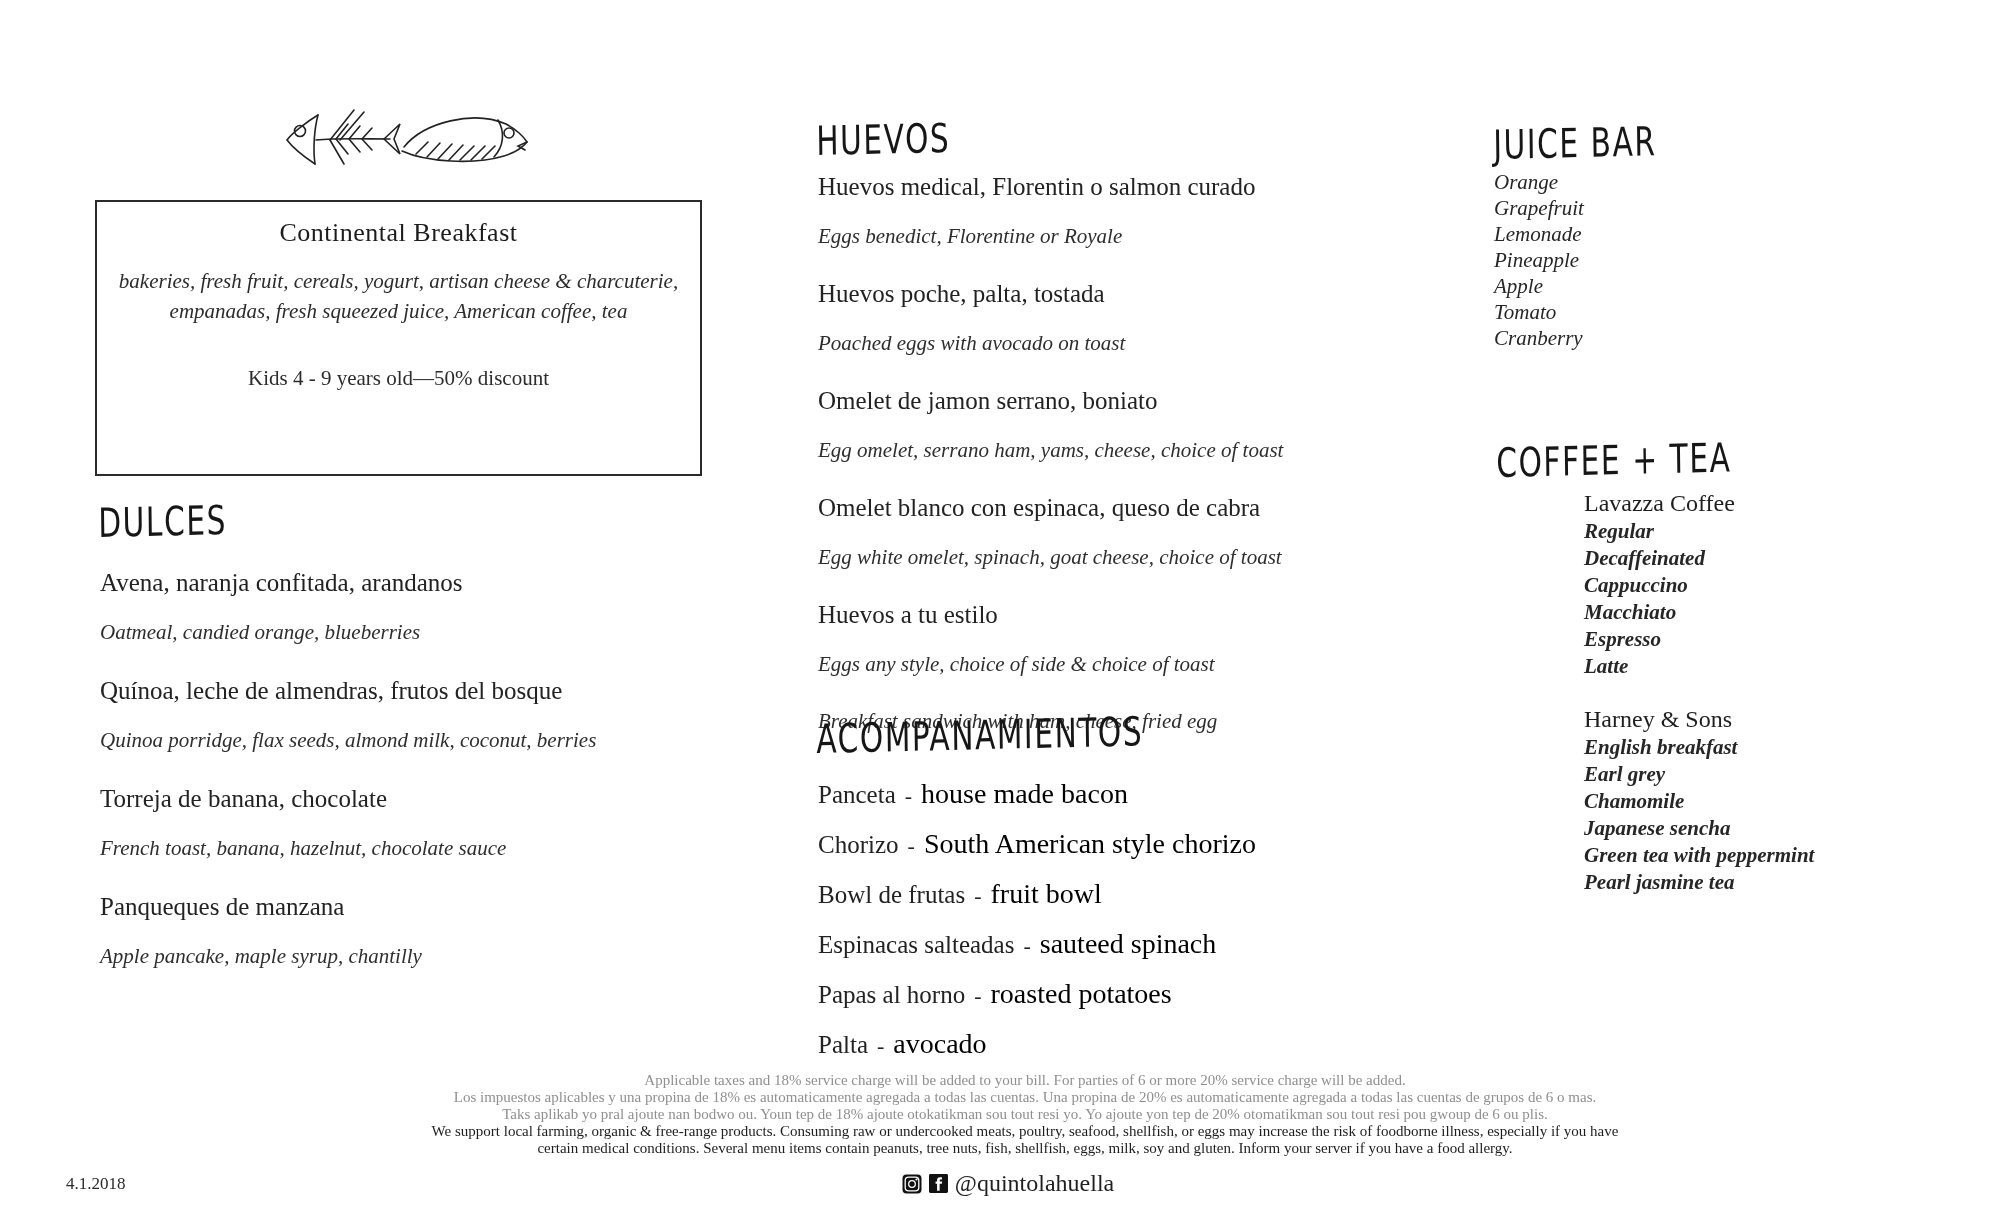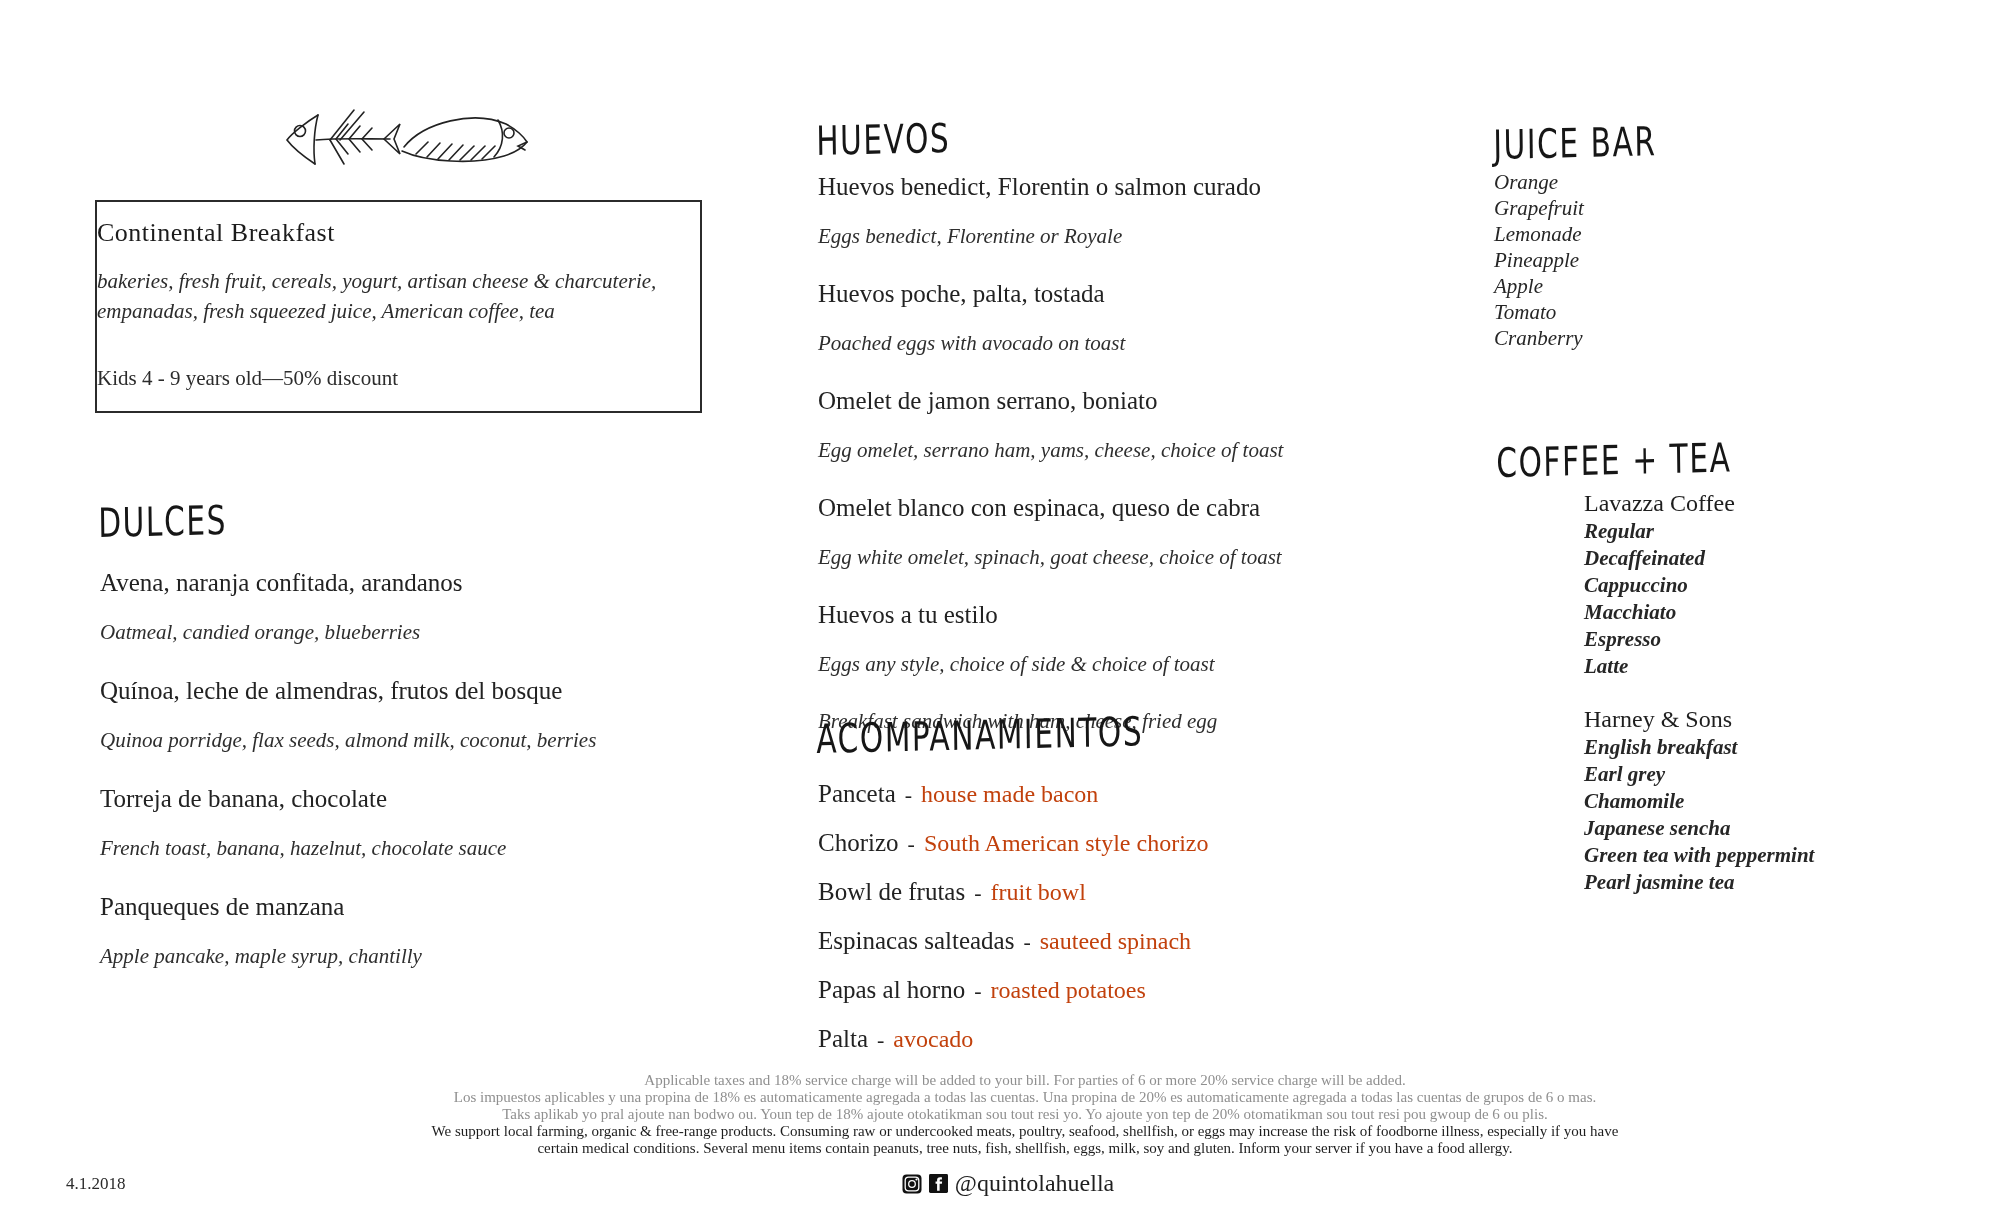--- a/index.html
+++ b/index.html
@@ -12,38 +12,38 @@
   
   .hand {
     position:absolute;
     font-family:"DejaVu Sans", sans-serif;
     font-size:38px; color:#161616; letter-spacing:2px; white-space:nowrap;
     transform:scale(0.78,1.06) rotate(-1deg); transform-origin:left top;
   }
 
   
   .box {
-    position:absolute; left:95px; top:200px; width:607px; height:213px;
-    border:2px solid #2b2b2b; box-sizing:border-box; text-align:left;
+    position:absolute; left:95px; top:200px; width:607px; height:276px;
+    border:2px solid #2b2b2b; box-sizing:border-box; text-align:center;
   }
   .box-title { margin-top:16px; font-size:26px; letter-spacing:0.5px; color:#1c1c1c; }
   .box-desc-wrap { margin-top:18px; }
   .box-desc { font-style:italic; font-size:21px; line-height:30px; color:#2c2c2c; }
   .box-kids { margin-top:40px; font-size:21px; color:#2c2c2c; }
 
   
   .mi-name { font-size:25px; line-height:30px; white-space:nowrap; color:#222; }
   .mi-desc { font-style:italic; font-size:21px; line-height:28px; white-space:nowrap; color:#2e2e2e;margin-top:20px; }
   .col-dulces .mi { margin-bottom:30px; }
   .col-huevos .mi { margin-bottom:29px; }
 
   
   .side-line { font-size:25px; line-height:48px; white-space:nowrap; color:#222; }
   .side-sep  { font-size:22px; margin:0 9px; color:#222; }
-  .side-desc { font-size:24px; color:#c2410c; }
+  .side-desc { font-size:28px; color:#000000; }
 
   
   .list-it { font-style:italic; font-size:21px; line-height:26px; white-space:nowrap; color:#262626; }
   .grp-name { font-size:24px; line-height:30px; white-space:nowrap; color:#1e1e1e; }
   .grp-opts { margin-bottom:24px;font-weight:bold; }
   .grp-opt { font-style:italic; font-size:21px; line-height:27px; white-space:nowrap; color:#262626; }
 
   
   .footer { position:absolute; left:0; right:0; top:1072px; text-align:center; font-size:15px; line-height:17px;padding-left:34px; }
   .f-light { color:#8f8f8f; }
@@ -114,21 +114,21 @@
     </div>
     <div class="mi">
       <div class="mi-name">Panqueques de manzana</div>
       <div class="mi-desc">Apple pancake, maple syrup, chantilly</div>
     </div>
   </div>
 
   <div class="hand" style="left:816px; top:118px;">HUEVOS</div>
   <div class="abs col-huevos" style="left:818px; top:172px;">
     <div class="mi">
-      <div class="mi-name">Huevos benedict, Florentin o salmon curado</div>
+      <div class="mi-name">Huevos medical, Florentin o salmon curado</div>
       <div class="mi-desc">Eggs benedict, Florentine or Royale</div>
     </div>
     <div class="mi">
       <div class="mi-name">Huevos poche, palta, tostada</div>
       <div class="mi-desc">Poached eggs with avocado on toast</div>
     </div>
     <div class="mi">
       <div class="mi-name">Omelet de jamon serrano, boniato</div>
       <div class="mi-desc">Egg omelet, serrano ham, yams, cheese, choice of toast</div>
     </div>

